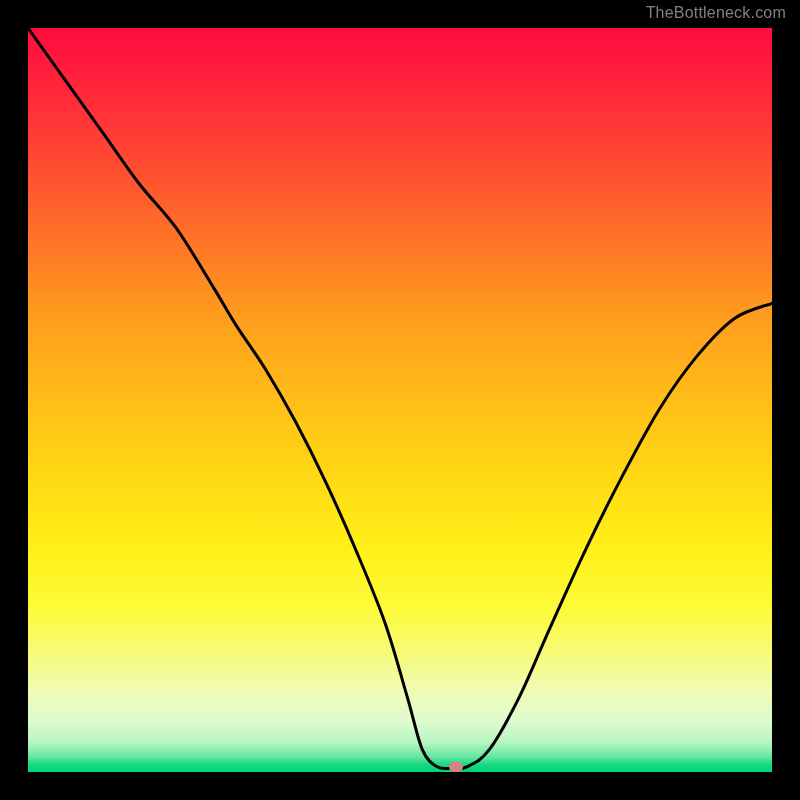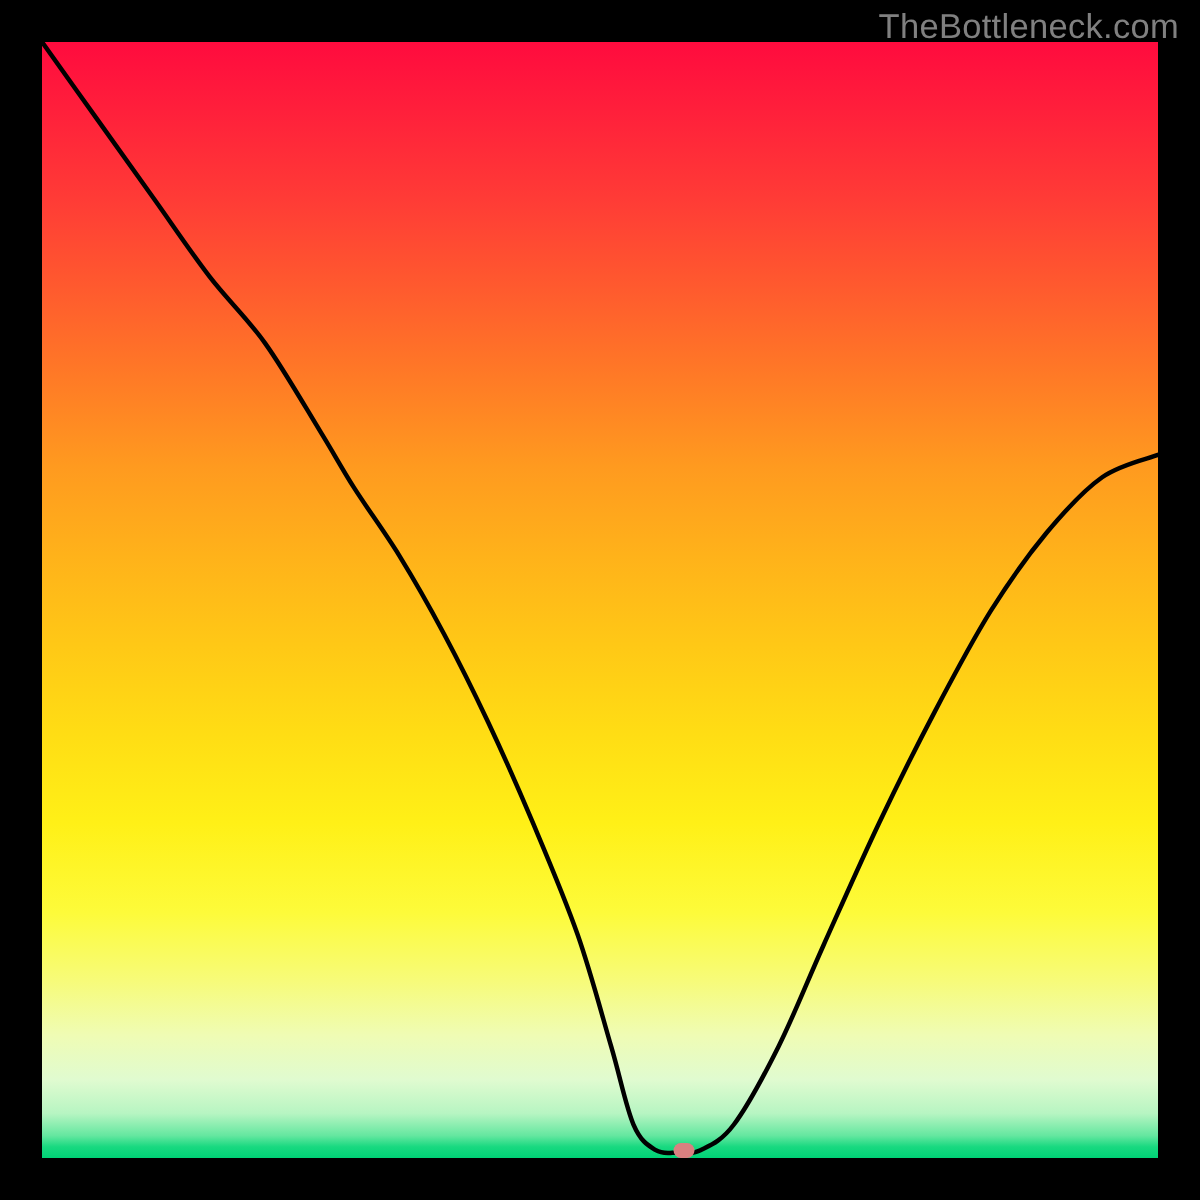--- a/index.html
+++ b/index.html
@@ -9,21 +9,21 @@
     width: 800px;
     height: 800px;
     background: #000;
   }
   .watermark {
     position: absolute;
     top: 4px;
     right: 14px;
     color: #808080;
     font-family: Arial, Helvetica, sans-serif;
-    font-size: 23px;
+    font-size: 16px;
     font-weight: 400;
     z-index: 10;
     letter-spacing: 0.2px;
   }
   .plot-area {
     position: absolute;
     left: 28px;
     top: 28px;
     width: 744px;
     height: 744px;

